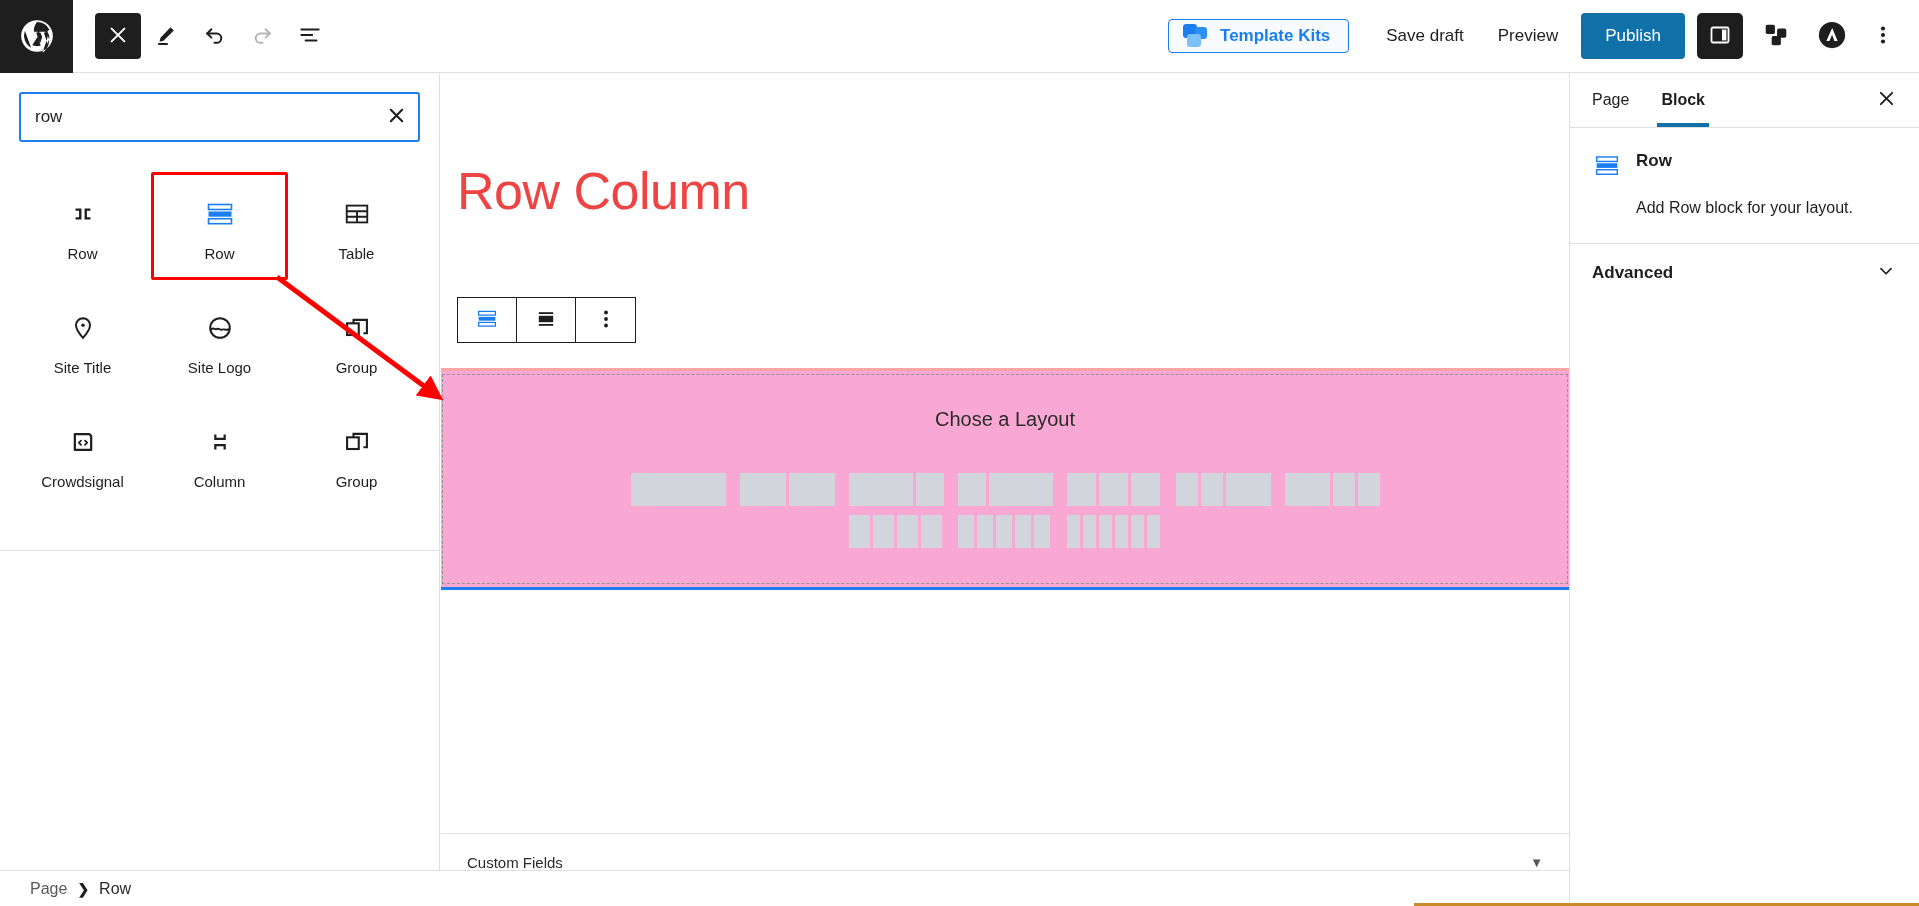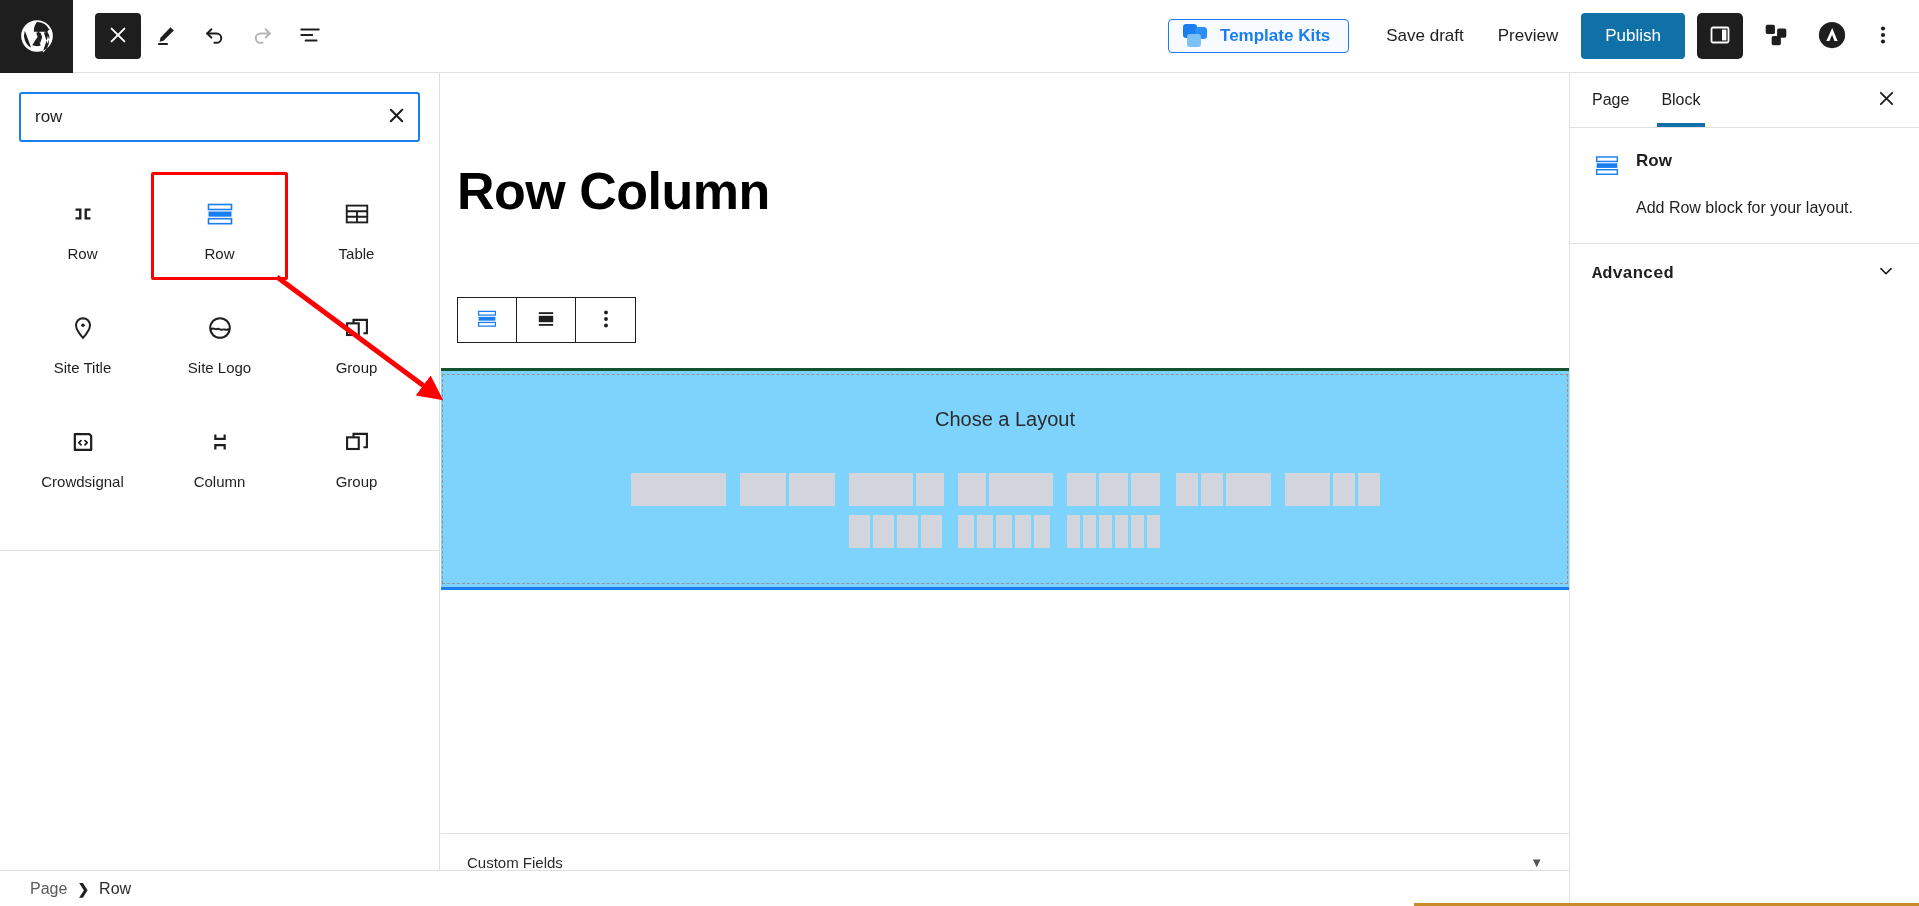--- a/index.html
+++ b/index.html
@@ -114,42 +114,42 @@
   }
 
   
   .canvas {
     position:absolute; top:73px; left:441px; width: 1128px; height: 833px;
     background:#fff; overflow:hidden;
   }
   .canvas-inner { position:relative; padding: 0; height:100%; }
   .post-title {
     font-family: "Liberation Sans", sans-serif;
-    font-size: 52px; font-weight: 700; color:#000000;
+    font-size: 52px; font-weight: 400; color:#ef4444;
     padding: 90px 16px 0 16px; line-height:1.1; letter-spacing:-0.5px;
   }
 
   
   .blk-toolbar {
     position:absolute; left: 16px; top: 224px;
     display:flex; align-items:center;
     border:1px solid #1e1e1e; background:#fff; height: 46px; z-index: 5;
   }
   .blk-tb-btn {
     width: 59px; height: 44px; border:none; background:#fff; cursor:pointer;
     display:flex; align-items:center; justify-content:center;
     border-right: 1px solid #1e1e1e; color:#1e1e1e;
   }
   .blk-tb-btn:last-child { border-right:none; }
 
   
   .row-block {
     position:absolute; left: 0px; top: 295px; width: 1128px; height: 222px;
-    border-top: 3px solid #14532d; border-bottom: 3px solid #1a7ef0;
-    background:#7dd3fc;
+    border-top: 3px solid #fca5a5; border-bottom: 3px solid #1a7ef0;
+    background:#f9a8d4;
   }
   .row-block-inner {
     position:absolute; left: 1px; right: 1px; top: 3px; bottom: 3px;
     border: 1px dashed #949494;
     display:flex; flex-direction:column; align-items:center;
     padding-top: 33px;
   }
   .chose-layout {
     font-size: 20px; color:#2b2b2b; margin-bottom: 42px;
     font-family: "Liberation Sans", sans-serif;
@@ -184,21 +184,21 @@
   }
   .sb-tabs {
     height: 55px; display:flex; align-items:center; position:relative;
     border-bottom: 1px solid #e0e0e0; padding: 0 6px;
   }
   .sb-tab {
     background:none; border:none; cursor:pointer; height:54px;
     padding: 0 16px; font-size: 16px; color:#1e1e1e; position:relative;
     font-family:"Liberation Sans", sans-serif;
   }
-  .sb-tab.active { font-weight: 400; }
+  .sb-tab.active { font-weight: 700; }
   .sb-tab.active::after {
     content:""; position:absolute; left: 12px; right: 12px; bottom: 0;
     height: 4px; background:#1071a8;
   }
   .sb-close {
     position:absolute; right: 12px; top: 6px;
     width: 42px; height: 42px; border:none; background:none; cursor:pointer;
     display:flex; align-items:center; justify-content:center; color:#1e1e1e;
   }
   .sb-card {
@@ -208,21 +208,21 @@
   .sb-card-ico { width: 30px; flex: 0 0 30px; padding-top: 2px; }
   .sb-card-title { font-size: 17px; font-weight: 600; color:#1e1e1e; line-height: 1.3;
     font-family:"Liberation Sans", sans-serif; }
   .sb-card-desc { font-size: 16px; color:#1e1e1e; margin-top: 14px; margin-left: 44px; line-height:1.35;
     font-family:"Liberation Sans", sans-serif; }
   .sb-accordion {
     height: 60px; display:flex; align-items:center; justify-content:space-between;
     padding: 0 22px; cursor:pointer; border-bottom: 1px solid transparent;
   }
   .sb-acc-label { font-size: 17px; font-weight:600; color:#1e1e1e;
-    font-family:Liberation Mono, monospace; }
+    font-family:Liberation Sans, sans-serif; }
 
   
   .breadcrumb-bar {
     position:absolute; left:0; bottom:0; width: 1569px; height: 36px;
     background:#fff; border-top:1px solid #e0e0e0;
     display:flex; align-items:center; padding-left: 30px; gap: 10px;
   }
   .bc-item { font-size: 16px; color:#5a5a5a; cursor:pointer;
     font-family:"Liberation Sans", sans-serif; }
   .bc-sep { font-size: 14px; color:#1e1e1e; font-weight:700; }

